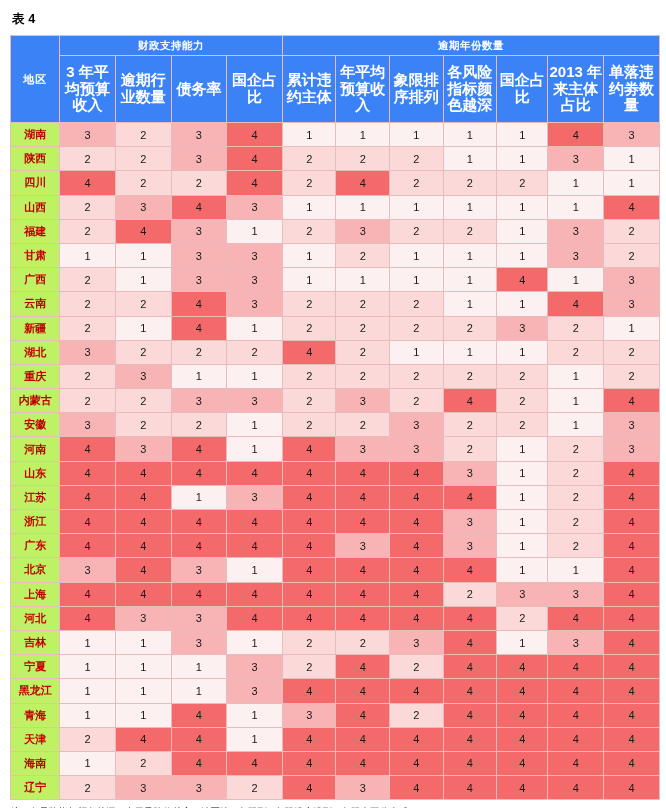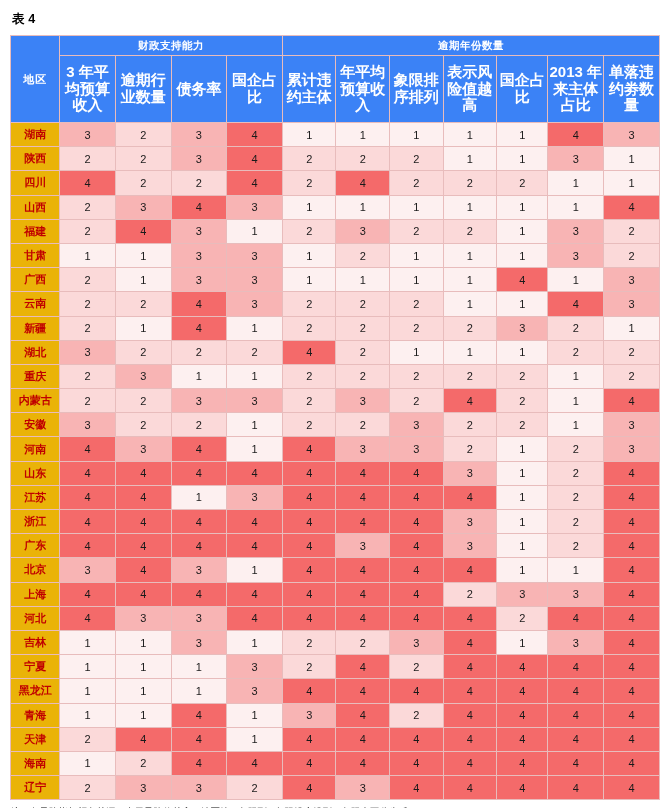--- a/index.html
+++ b/index.html
@@ -75,21 +75,21 @@
     display: inline-block;
     line-height: 1.12;
   }
   
   tbody td {
     height: 23.2px;
     font-size: 11px;
     color: #1a1a1a;
   }
   td.rowhdr {
-    background: #eab308;
+    background: #bef264;
     color: #c00000;
     font-weight: bold;
     font-size: 11px;
     text-align: center;
     border: 1px solid #f0c9c9;
   }
   
   .h1 { background: #fdf0f0; }
   .h2 { background: #fbd9d9; }
   .h3 { background: #f8b4b4; }
@@ -134,21 +134,21 @@
         <th class="grp" colspan="7">逾期年份数量</th>
       </tr>
       <tr>
         <th class="sub"><span class="v">3 年平均预算收入</span></th>
         <th class="sub"><span class="v">逾期行业数量</span></th>
         <th class="sub"><span class="v">债务率</span></th>
         <th class="sub"><span class="v">国企占比</span></th>
         <th class="sub"><span class="v">累计违约主体</span></th>
         <th class="sub"><span class="v">年平均预算收入</span></th>
         <th class="sub"><span class="v">象限排序排列</span></th>
-        <th class="sub"><span class="v">表示风险值越高</span></th>
+        <th class="sub"><span class="v">各风险指标颜色越深</span></th>
         <th class="sub"><span class="v">国企占比</span></th>
         <th class="sub"><span class="v">2013 年来主体占比</span></th>
         <th class="sub"><span class="v">单落违约劵数量</span></th>
       </tr>
     </thead>
     <tbody id="tbody">
         <tr>
           <td class="rowhdr">湖南</td>
           <td class="h3">3</td>
           <td class="h2">2</td>

